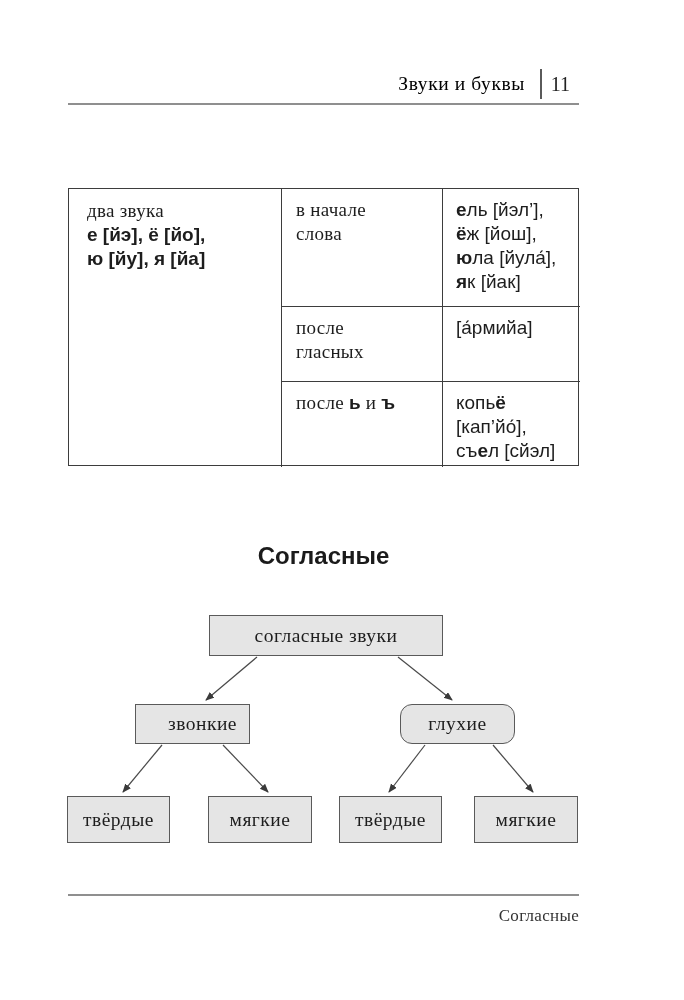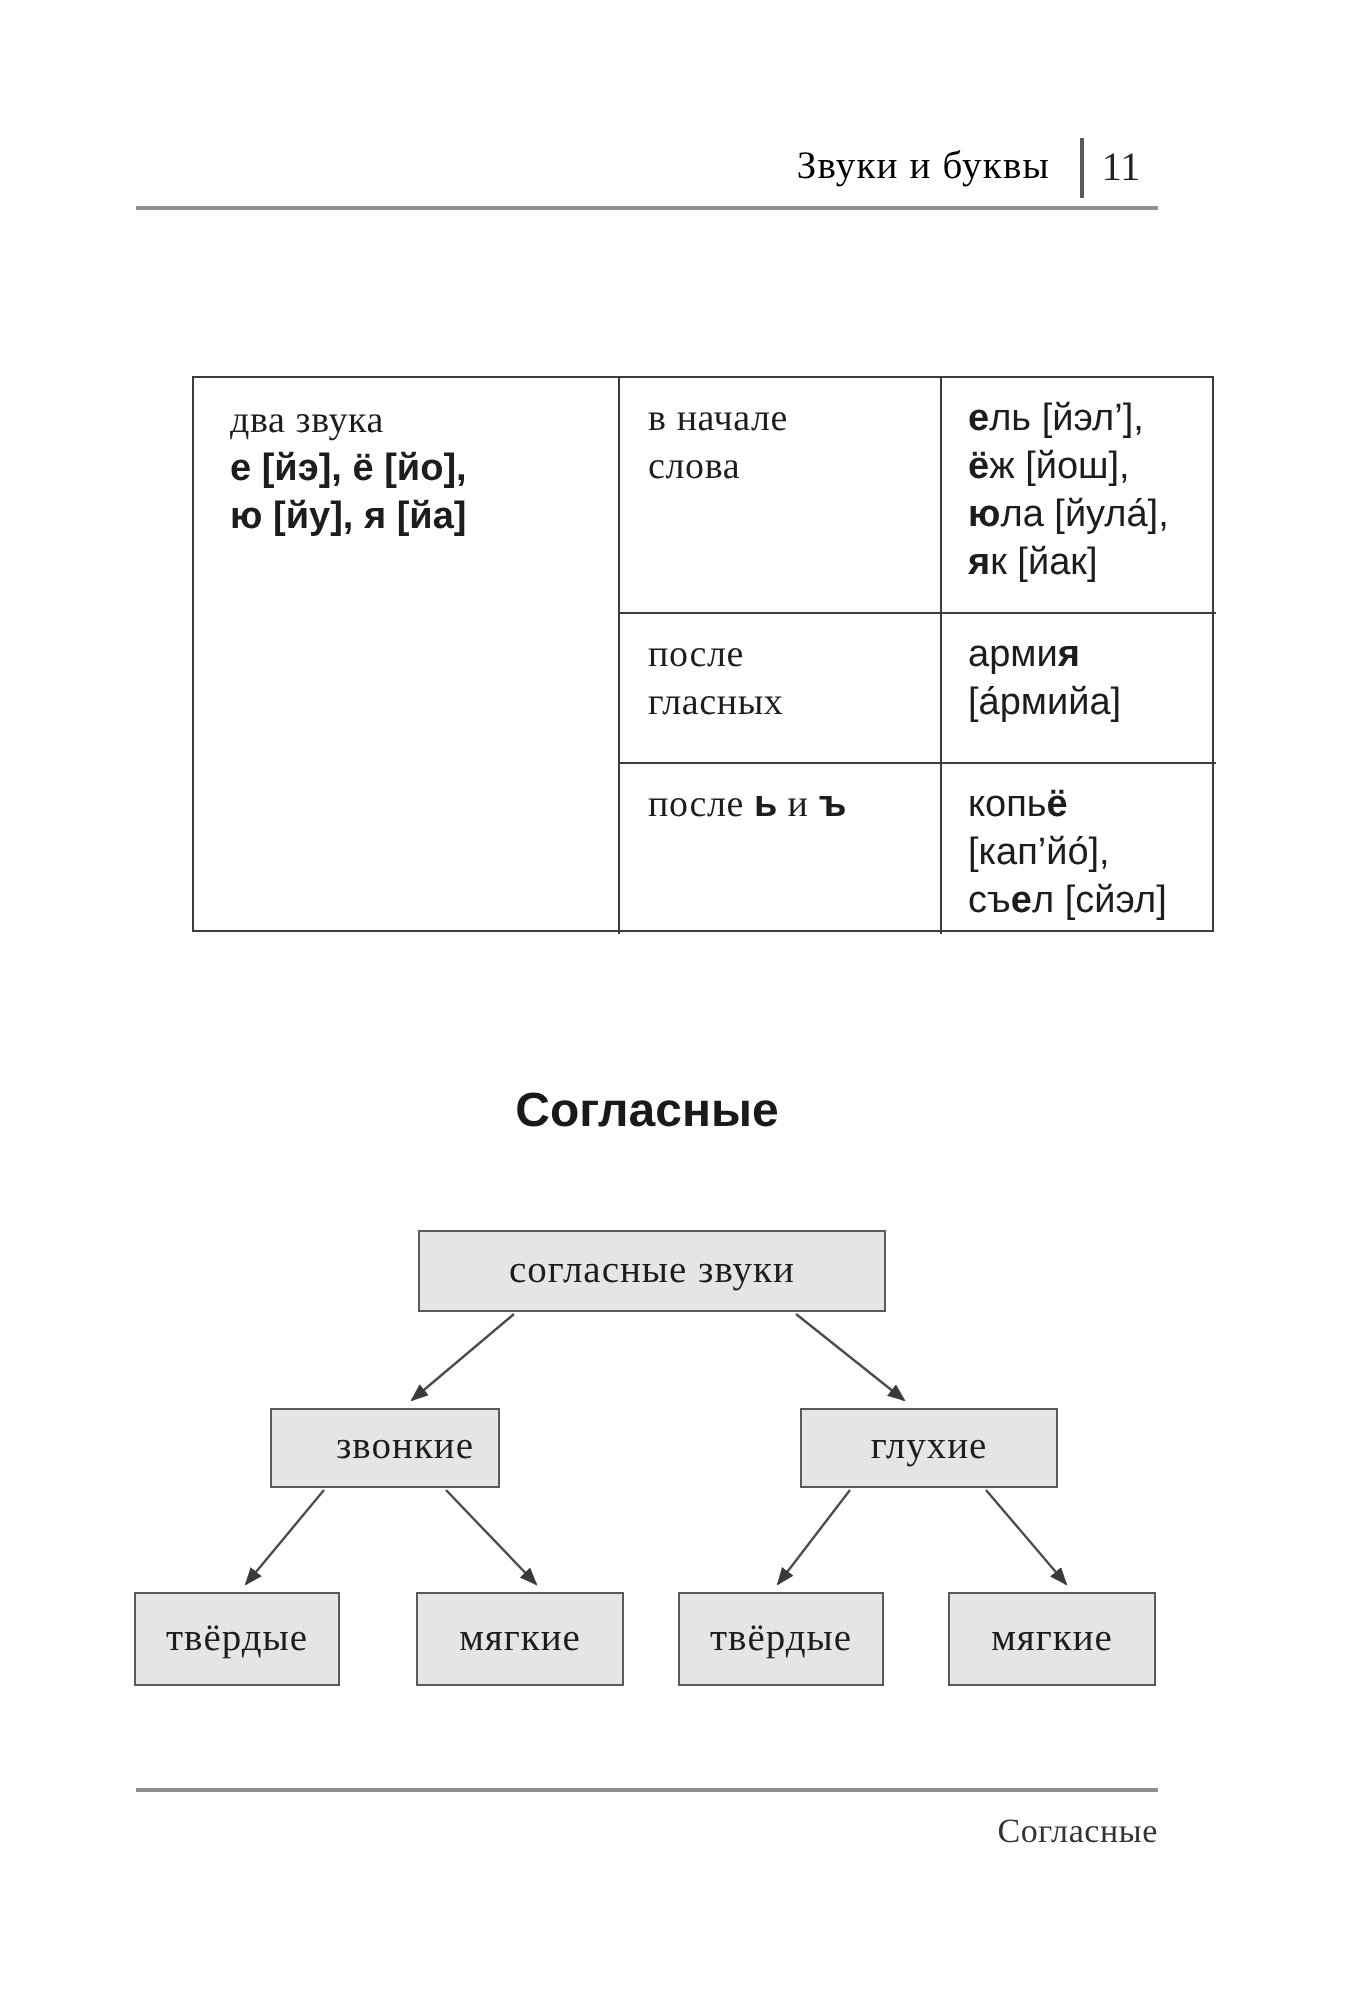--- a/index.html
+++ b/index.html
@@ -12,38 +12,38 @@
     display:flex;justify-content:flex-end;align-items:center;}
   .header-title{font-size:19.5px;letter-spacing:.6px;color:#000000;margin-right:15px;white-space:nowrap;}
   .header-divider{width:2px;height:30px;background:#5a5a5a;}
   .header-page{width:37px;text-align:center;font-size:20px;color:#222;}
   .rule{position:absolute;left:68px;width:511px;height:2px;background:#8f8f8f;}
   .rule-top{top:103px;}
   .rule-bottom{top:894px;height:1.6px;}
   
   .vtable{position:absolute;left:68px;top:188px;width:511px;height:278px;
     display:grid;grid-template-columns:212px 161px 138px;grid-template-rows:117px 75px 86px;
-    border:1.6px solid #3d3d3d;box-sizing:border-box;margin-left:28px;}
+    border:1.6px solid #3d3d3d;box-sizing:border-box;}
   .cell{box-sizing:border-box;padding:9px 8px 0 14px;font-size:19px;line-height:24px;letter-spacing:.3px;}
   .cell.cleft{border-left:1.4px solid #3d3d3d;}
   .cell.ctop{border-top:1.4px solid #3d3d3d;}
   .lead{grid-column:1;grid-row:1/4;padding-left:18px;padding-top:10px;}
   .sans{font-family:"Liberation Sans",sans-serif;letter-spacing:0;}
   .b{font-family:"Liberation Sans",sans-serif;font-weight:700;letter-spacing:0;}
   .ex{font-family:"Liberation Sans",sans-serif;letter-spacing:0;padding-left:13px;}
   
   .section-title{position:absolute;left:68px;top:542px;width:511px;text-align:center;
     font-family:"Liberation Sans",sans-serif;font-weight:700;font-size:24px;line-height:28px;color:#1a1a1a;}
   
   .dbox{position:absolute;box-sizing:border-box;border:1.4px solid #5a5a5a;background:#e5e5e5;
     display:flex;align-items:center;justify-content:center;
     font-size:19.5px;letter-spacing:.5px;color:#1d1d1d;}
   .dbox-root{left:209px;top:615px;width:234px;height:41px;}
   .dbox-l2a{left:135px;top:704px;width:115px;height:40px;padding-left:20px;}
-  .dbox-l2b{left:400px;top:704px;width:129px;height:40px;}
+  .dbox-l2b{left:400px;top:704px;width:115px;height:40px;border-radius:12px;}
   .dbox-l3a{left:67px; top:796px;width:103px;height:47px;}
   .dbox-l3b{left:208px;top:796px;width:104px;height:47px;}
   .dbox-l3c{left:339px;top:796px;width:103px;height:47px;}
   .dbox-l3d{left:474px;top:796px;width:104px;height:47px;}
   .arrows{position:absolute;left:0;top:0;width:684px;height:1000px;pointer-events:none;}
   
   .footer-text{position:absolute;left:68px;top:906px;width:511px;text-align:right;
     font-size:17px;letter-spacing:.3px;color:#333;}
 </style>
 </head>
@@ -74,21 +74,20 @@
       <div><span class="sans"></span><span class="b">ё</span><span class="sans">ж [йош],</span></div>
       <div><span class="sans"></span><span class="b">ю</span><span class="sans">ла [йула́],</span></div>
       <div><span class="sans"></span><span class="b">я</span><span class="sans">к [йак]</span></div>
     </div>
 
     <div class="cell cleft ctop">
       <div>после</div>
       <div>гласных</div>
     </div>
     <div class="cell cleft ctop ex">
-      <div><span class="sans">арми</span><span class="b">я</span><span class="sans"></span></div>
       <div><span class="sans">[а́рмийа]</span><span class="b"></span><span class="sans"></span></div>
     </div>
 
     <div class="cell cleft ctop">
       <div><span>после </span><span class="b">ь</span><span> и </span><span class="b">ъ</span></div>
     </div>
     <div class="cell cleft ctop ex">
       <div><span class="sans">копь</span><span class="b">ё</span><span class="sans"></span></div>
       <div><span class="sans">[кап’йо́],</span><span class="b"></span><span class="sans"></span></div>
       <div><span class="sans">съ</span><span class="b">е</span><span class="sans">л [сйэл]</span></div>

